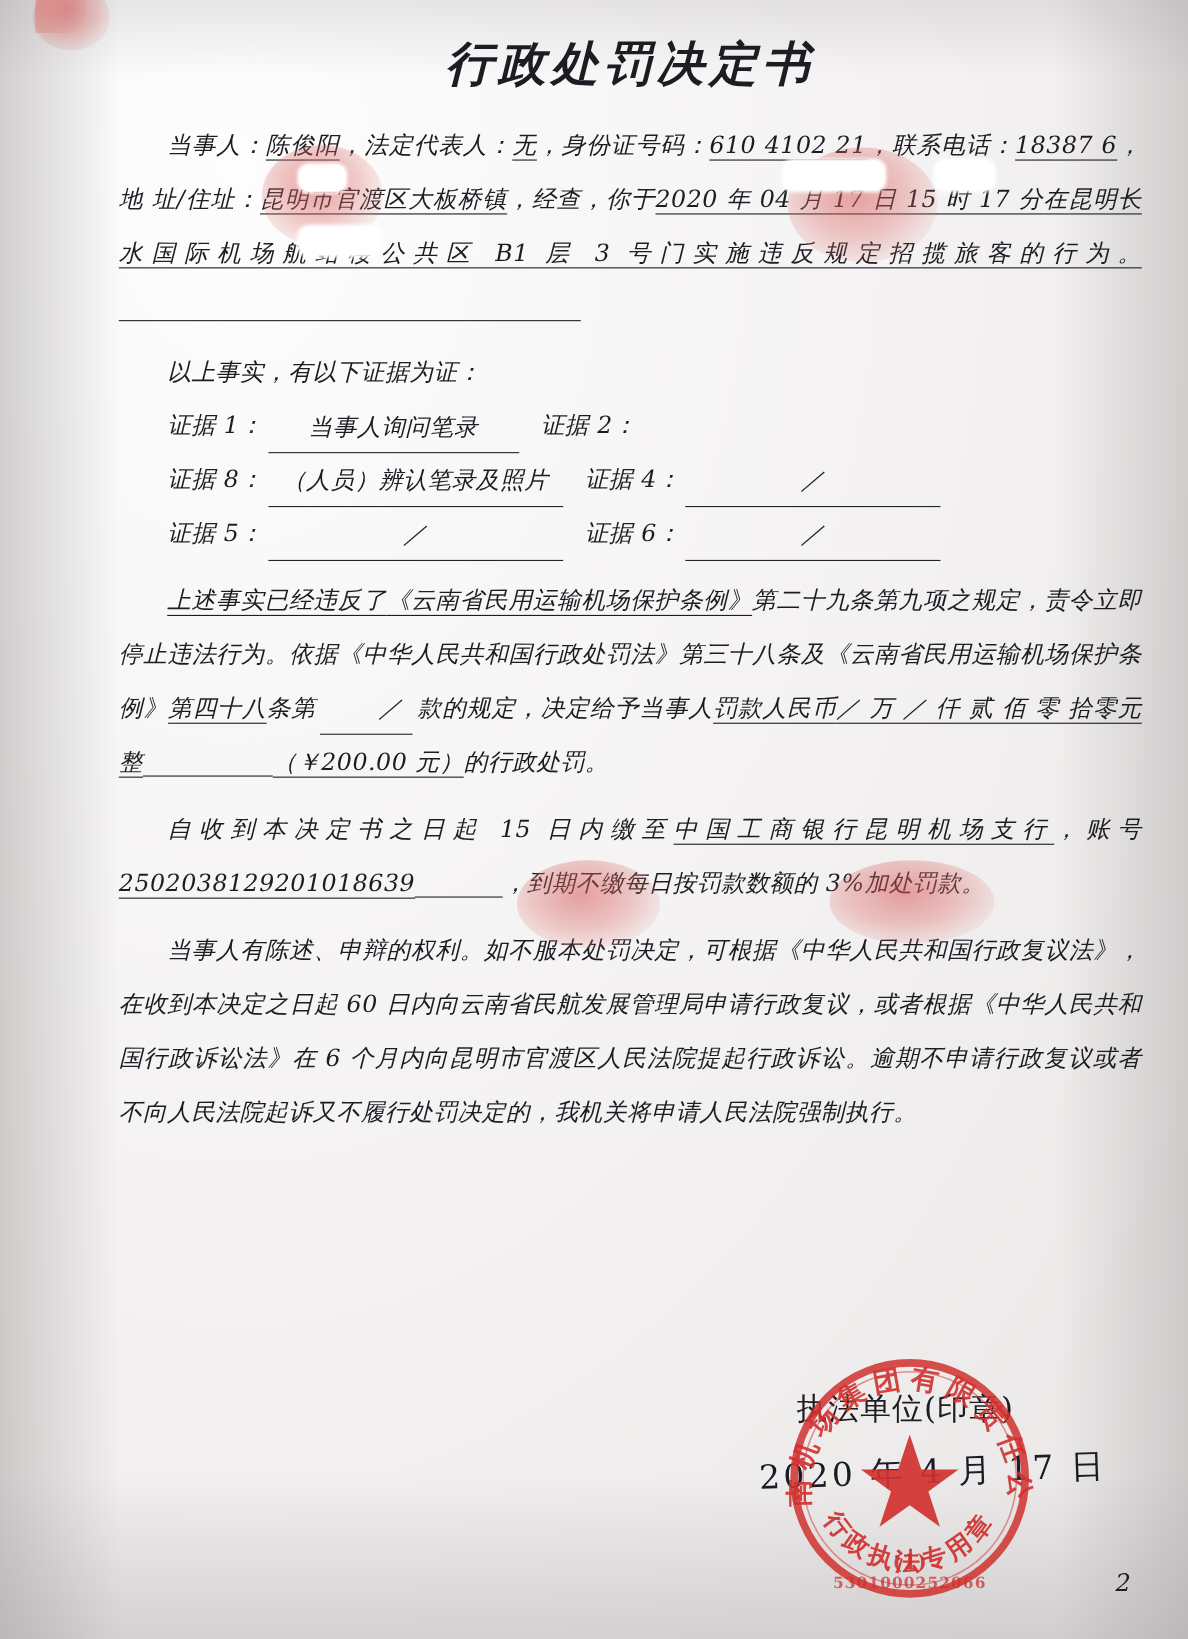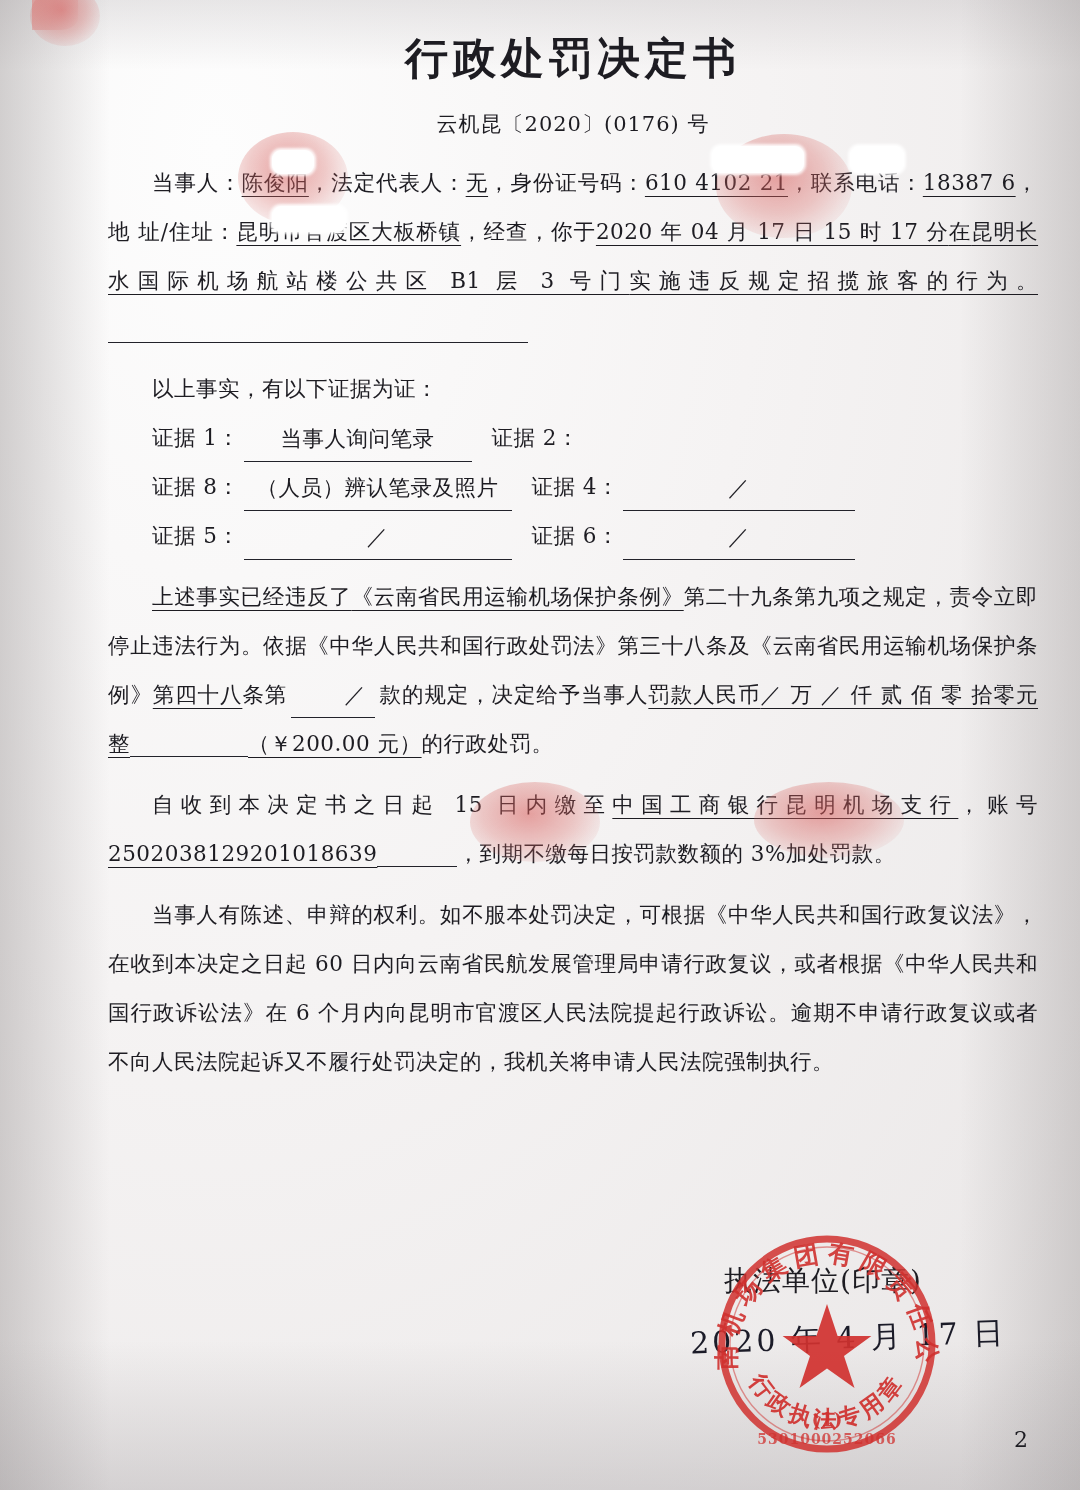--- a/index.html
+++ b/index.html
@@ -37,20 +37,21 @@
     background:linear-gradient(to bottom, rgba(170,165,168,.25), rgba(255,255,255,0));
     pointer-events:none;
   }
   
   #content{
     position:absolute;
     left:0;top:0;right:0;bottom:0;
     padding:18px 42px 0 108px;
     box-sizing:border-box;
     color:#1d1c22;
+    font-style:italic;
   }
   .title{
     text-align:center;
     font-size:43px;
     font-weight:700;
     letter-spacing:5px;
     margin:12px 0 0 0;
     font-family:"DejaVu Serif","Liberation Serif",serif;
   }
   .docno{
@@ -160,21 +161,20 @@
 <div id="paper">
   <div id="shade-top"></div>
   <div id="shade-left"></div>
   <div id="shade-right"></div>
   <div id="shade-bottom"></div>
   <div class="corner-mark"></div>
 
   <div id="content">
 
     <div class="title">行政处罚决定书</div>
-    <div class="docno">云机昆〔2020〕(0176) 号</div>
 
     <div class="body-block" style="margin-top:20px;">
       <p class="para indent">
         <span>当事人：</span><span class="u">陈俊阳</span><span>，法定代表人：</span><span class="u">无</span><span>，身份证号码：</span><span class="u">610         4102      21</span><span>，</span><span>联系电话：</span><span class="u">18387        6</span><span>，地 址/住址：</span><span class="u">昆明市官渡区大板桥镇</span><span>，经查，你于</span><span class="u">2020 年 04 月 17 日 15 时 17 分</span><span class="u">在</span><span class="u">昆明长水国际机场航站楼公共区 B1 层 3 号门</span><span class="u">实施违反规定招揽旅客的行为。</span><span class="blank" style="width:420px;"></span>
       </p>
     </div>
 
     <p class="para indent" style="margin-top:10px;">以上事实，有以下证据为证：</p>
 
     <div class="evid-row">

